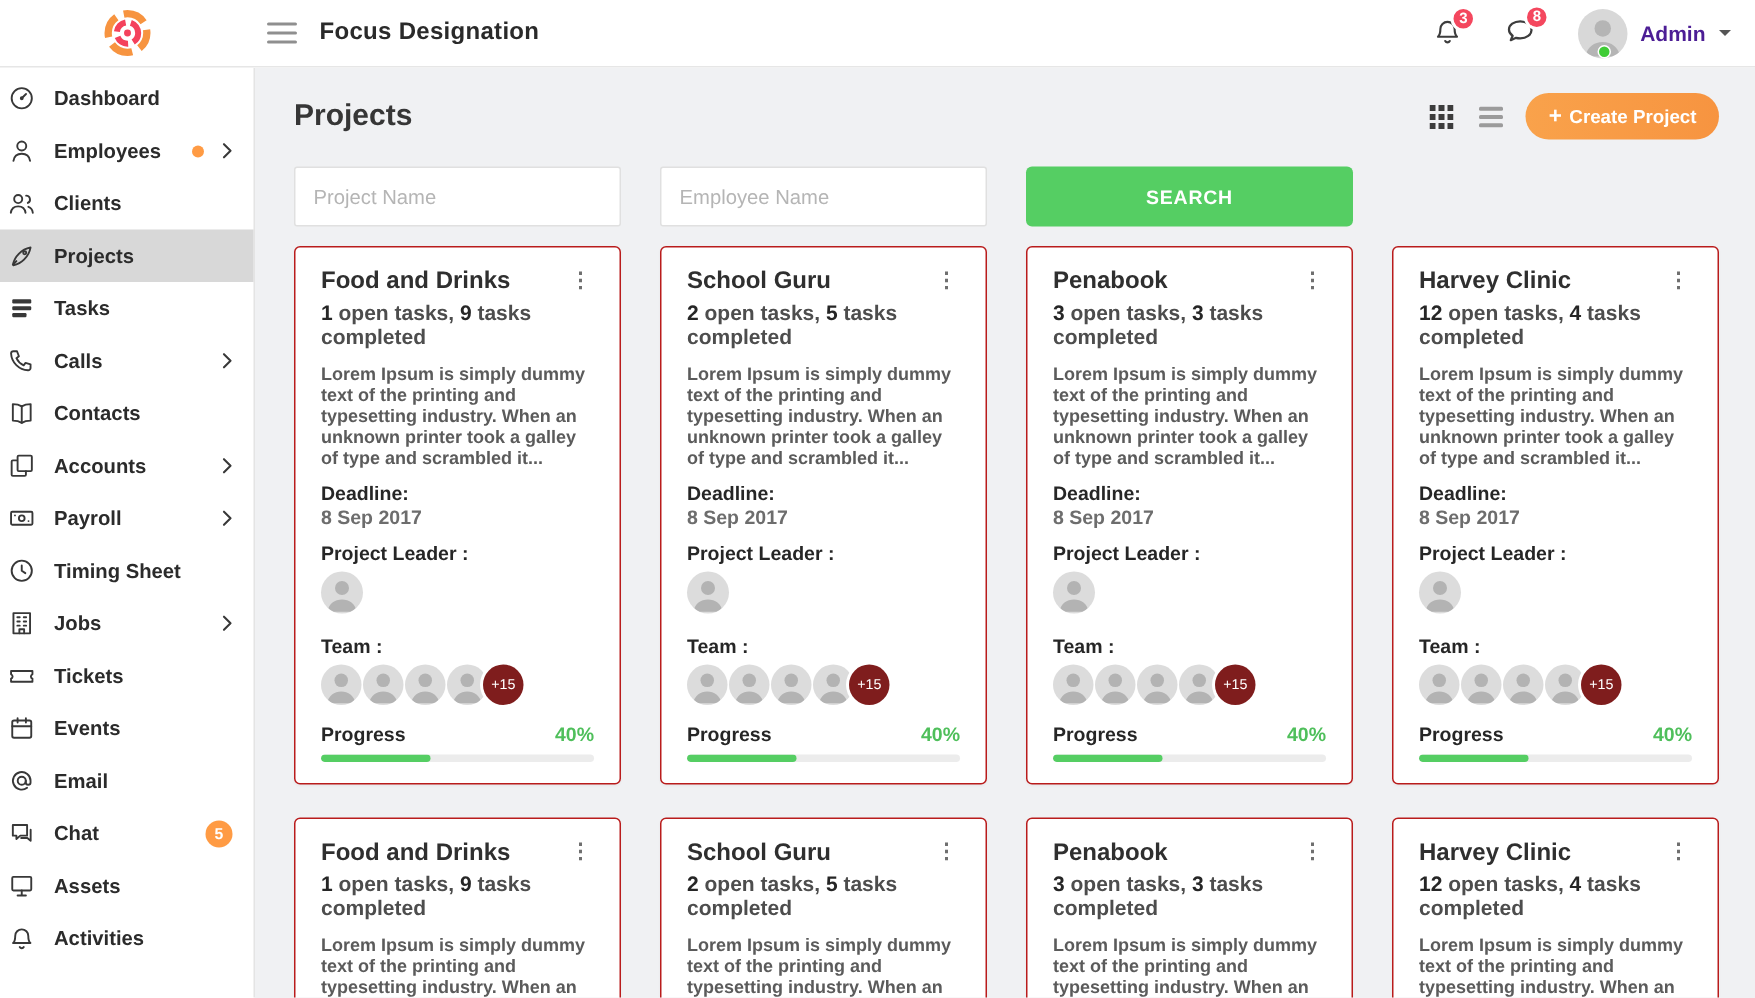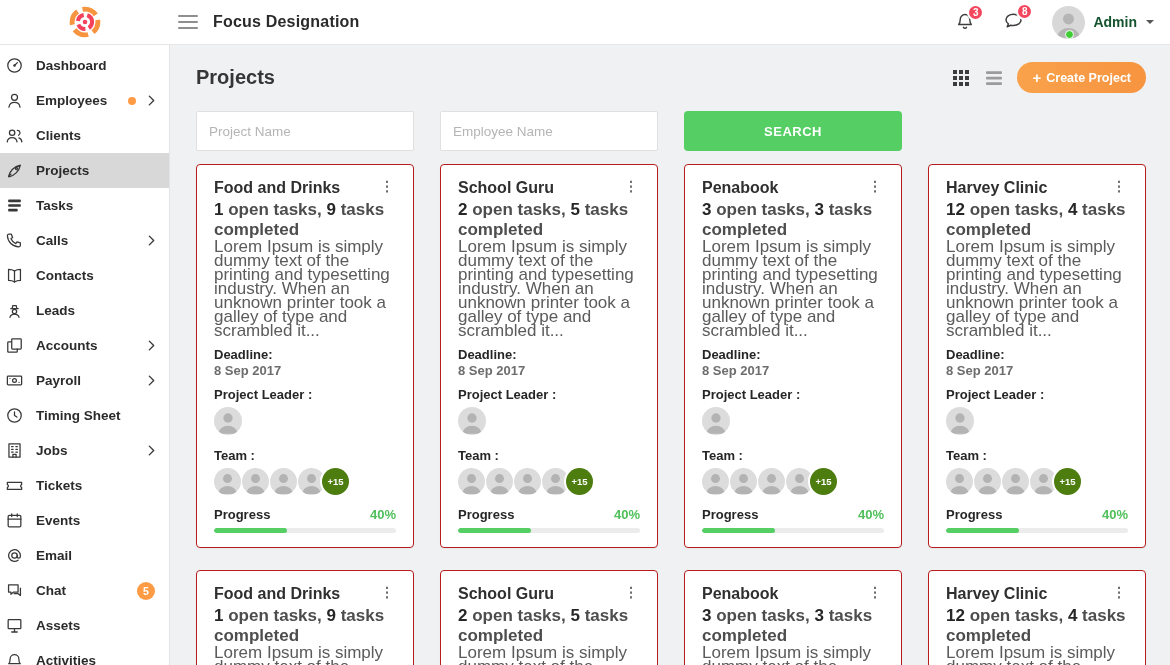--- a/index.html
+++ b/index.html
@@ -19,21 +19,21 @@
   .h-badge { position: absolute; top: -7px; right: -9px; min-width: 17px; height: 17px; padding: 0 4px;
              background: #f4475e; color: #fff; font-size: 10px; font-weight: 700; border-radius: 9px;
              border: 2px solid #fff; display: flex; align-items: center; justify-content: center; }
   .h-user { display: flex; align-items: center; gap: 8px; cursor: pointer; }
   .h-avatar { width: 33px; height: 33px; border-radius: 50%; background: #d8d8d8; overflow: hidden;
               position: relative; display: inline-block; flex: none; }
   .h-avatar svg { width: 100%; height: 100%; }
   .online-dot { position: absolute; right: 11px; bottom: 0px; width: 9px; height: 9px; border-radius: 50%;
                 background: #3fcc35; border: 1.5px solid #fff; }
   .h-user-wrap { position: relative; display: flex; align-items: center; gap: 7px; }
-  .h-name { font-size: 14px; font-weight: 700; color: #14532d; }
+  .h-name { font-size: 14px; font-weight: 700; color: #4c1d95; }
   .caret-down { width: 0; height: 0; border-left: 4px solid transparent; border-right: 4px solid transparent;
                 border-top: 4px solid #555; display: inline-block; margin-left: 1px; }
 
   
   nav.sidebar { position: fixed; top: 45px; left: 0; bottom: 0; width: 170px; background: #fff;
                 border-right: 1px solid #e4e4e4; padding-top: 3px; z-index: 10; }
   .side-item { display: flex; align-items: center; height: 35px; padding: 0 14px 0 5px;
                font-size: 13.5px; font-weight: 700; color: #2b2b2b; cursor: pointer; text-decoration: none; }
   .side-item.active { background: #d8d8d8; }
   .s-icon { width: 20px; height: 20px; margin-right: 11px; display: flex; align-items: center; flex: none; }
@@ -69,36 +69,36 @@
                 font-weight: 700; font-size: 13px; letter-spacing: .5px; cursor: pointer; font-family: inherit; }
 
   
   .cards { display: grid; grid-template-columns: repeat(4, 1fr); gap: 22px 26px; }
   .card { background: #fff; border: 1px solid #b91c1c; border-radius: 4px; padding: 13px 17px 14px;
           box-shadow: 0 1px 2px rgba(0,0,0,.04); }
   .card-top { display: flex; align-items: flex-start; }
   .card-top h3 { font-size: 16px; font-weight: 700; color: #2f2f2f; line-height: 19px; }
   .dots { margin-left: auto; background: none; border: none; color: #6f6f6f; font-size: 14px;
           line-height: 1; cursor: pointer; padding: 1px 3px; letter-spacing: -1px; font-weight: 700; }
-  .stats { font-size: 17px; color: #4d4d4d; margin-top: 3px; font-weight: 600; }
+  .stats { font-size: 14px; color: #4d4d4d; margin-top: 3px; font-weight: 600; }
   .stats b { color: #262626; }
-  .desc { font-size: 17px; line-height: 14px; color: #5b5b5b; font-weight: 400; }
+  .desc { font-size: 12px; line-height: 14px; color: #5b5b5b; margin-top: 10px; font-weight: 700; }
   .dl { margin-top: 9px; }
   .lbl { font-size: 13px; font-weight: 700; color: #262626; line-height: 15px; }
   .dl .val { font-size: 13px; color: #6d6d6d; line-height: 15px; margin-top: 1px; font-weight: 600; }
   .lead { margin-top: 9px; }
   .lead .avatar { margin-top: 5px; }
   .avatar { width: 28px; height: 28px; border-radius: 50%; background: #dcdcdc; overflow: hidden;
             display: inline-block; flex: none; }
   .avatar svg { width: 100%; height: 100%; }
   .team { margin-top: 9px; }
   .team .avs { display: flex; align-items: center; gap: 1px; margin-top: 5px; }
   .avatar.sm { width: 27px; height: 27px; }
-  .more-badge { width: 27px; height: 27px; border-radius: 50%; background: #4d7c0f; color: #fff;
-                font-size: 9.5px; font-weight: 700; display: flex; align-items: center; justify-content: center;
+  .more-badge { width: 27px; height: 27px; border-radius: 50%; background: #7f1d1d; color: #fff;
+                font-size: 9.5px; font-weight: 400; display: flex; align-items: center; justify-content: center;
                 margin-left: -4px; box-shadow: 0 0 0 2px #fff; flex: none; }
   .prog { margin-top: 12px; }
   .prog-row { display: flex; align-items: baseline; }
   .prog-row .lbl { font-size: 13px; }
   .pct { margin-left: auto; font-size: 13px; font-weight: 700; color: #4fbf5b; }
   .bar { height: 5px; background: #ececec; border-radius: 3px; margin-top: 6px; overflow: hidden; }
   .fill { height: 100%; background: #55ce63; border-radius: 3px; }
 </style>
 </head>
 <body>
@@ -226,30 +226,20 @@
         <svg viewBox="0 0 24 24" fill="none" stroke="#383838" stroke-width="1.6" stroke-linecap="round" stroke-linejoin="round">
           <path d="M12 6.2C10 4.9 7.6 4.3 4.5 4.3v13.9c3.1 0 5.5.6 7.5 1.9 2-1.3 4.4-1.9 7.5-1.9V4.3c-3.1 0-5.5.6-7.5 1.9z"></path>
           <path d="M12 6.2v13.9"></path>
         </svg>
       </span>
       <span class="s-label">Contacts</span>
     </a>
     <a class="side-item">
       <span class="s-icon">
         <svg viewBox="0 0 24 24" fill="none" stroke="#383838" stroke-width="1.6" stroke-linecap="round" stroke-linejoin="round">
-          <path d="M7.3 9.7h9.4M9 9.7l.8-3.9h4.4l.8 3.9"></path>
-          <circle cx="12" cy="13.4" r="2.7"></circle>
-          <path d="M6.3 20.6c.7-2.7 2.9-4.1 5.7-4.1s5 1.4 5.7 4.1"></path>
-        </svg>
-      </span>
-      <span class="s-label">Leads</span>
-    </a>
-    <a class="side-item">
-      <span class="s-icon">
-        <svg viewBox="0 0 24 24" fill="none" stroke="#383838" stroke-width="1.6" stroke-linecap="round" stroke-linejoin="round">
           <rect x="8.5" y="3.5" width="12" height="13" rx="1"></rect>
           <path d="M15.5 16.5v3a1 1 0 0 1-1 1h-10a1 1 0 0 1-1-1v-11a1 1 0 0 1 1-1h3"></path>
         </svg>
       </span>
       <span class="s-label">Accounts</span>
       <span class="s-chev">
         <svg width="7" height="11" viewBox="0 0 8 12" fill="none">
           <path d="M1.5 1l5 5-5 5" stroke="#3a3a3a" stroke-width="1.6" stroke-linecap="round" stroke-linejoin="round"></path>
         </svg>
       </span>

